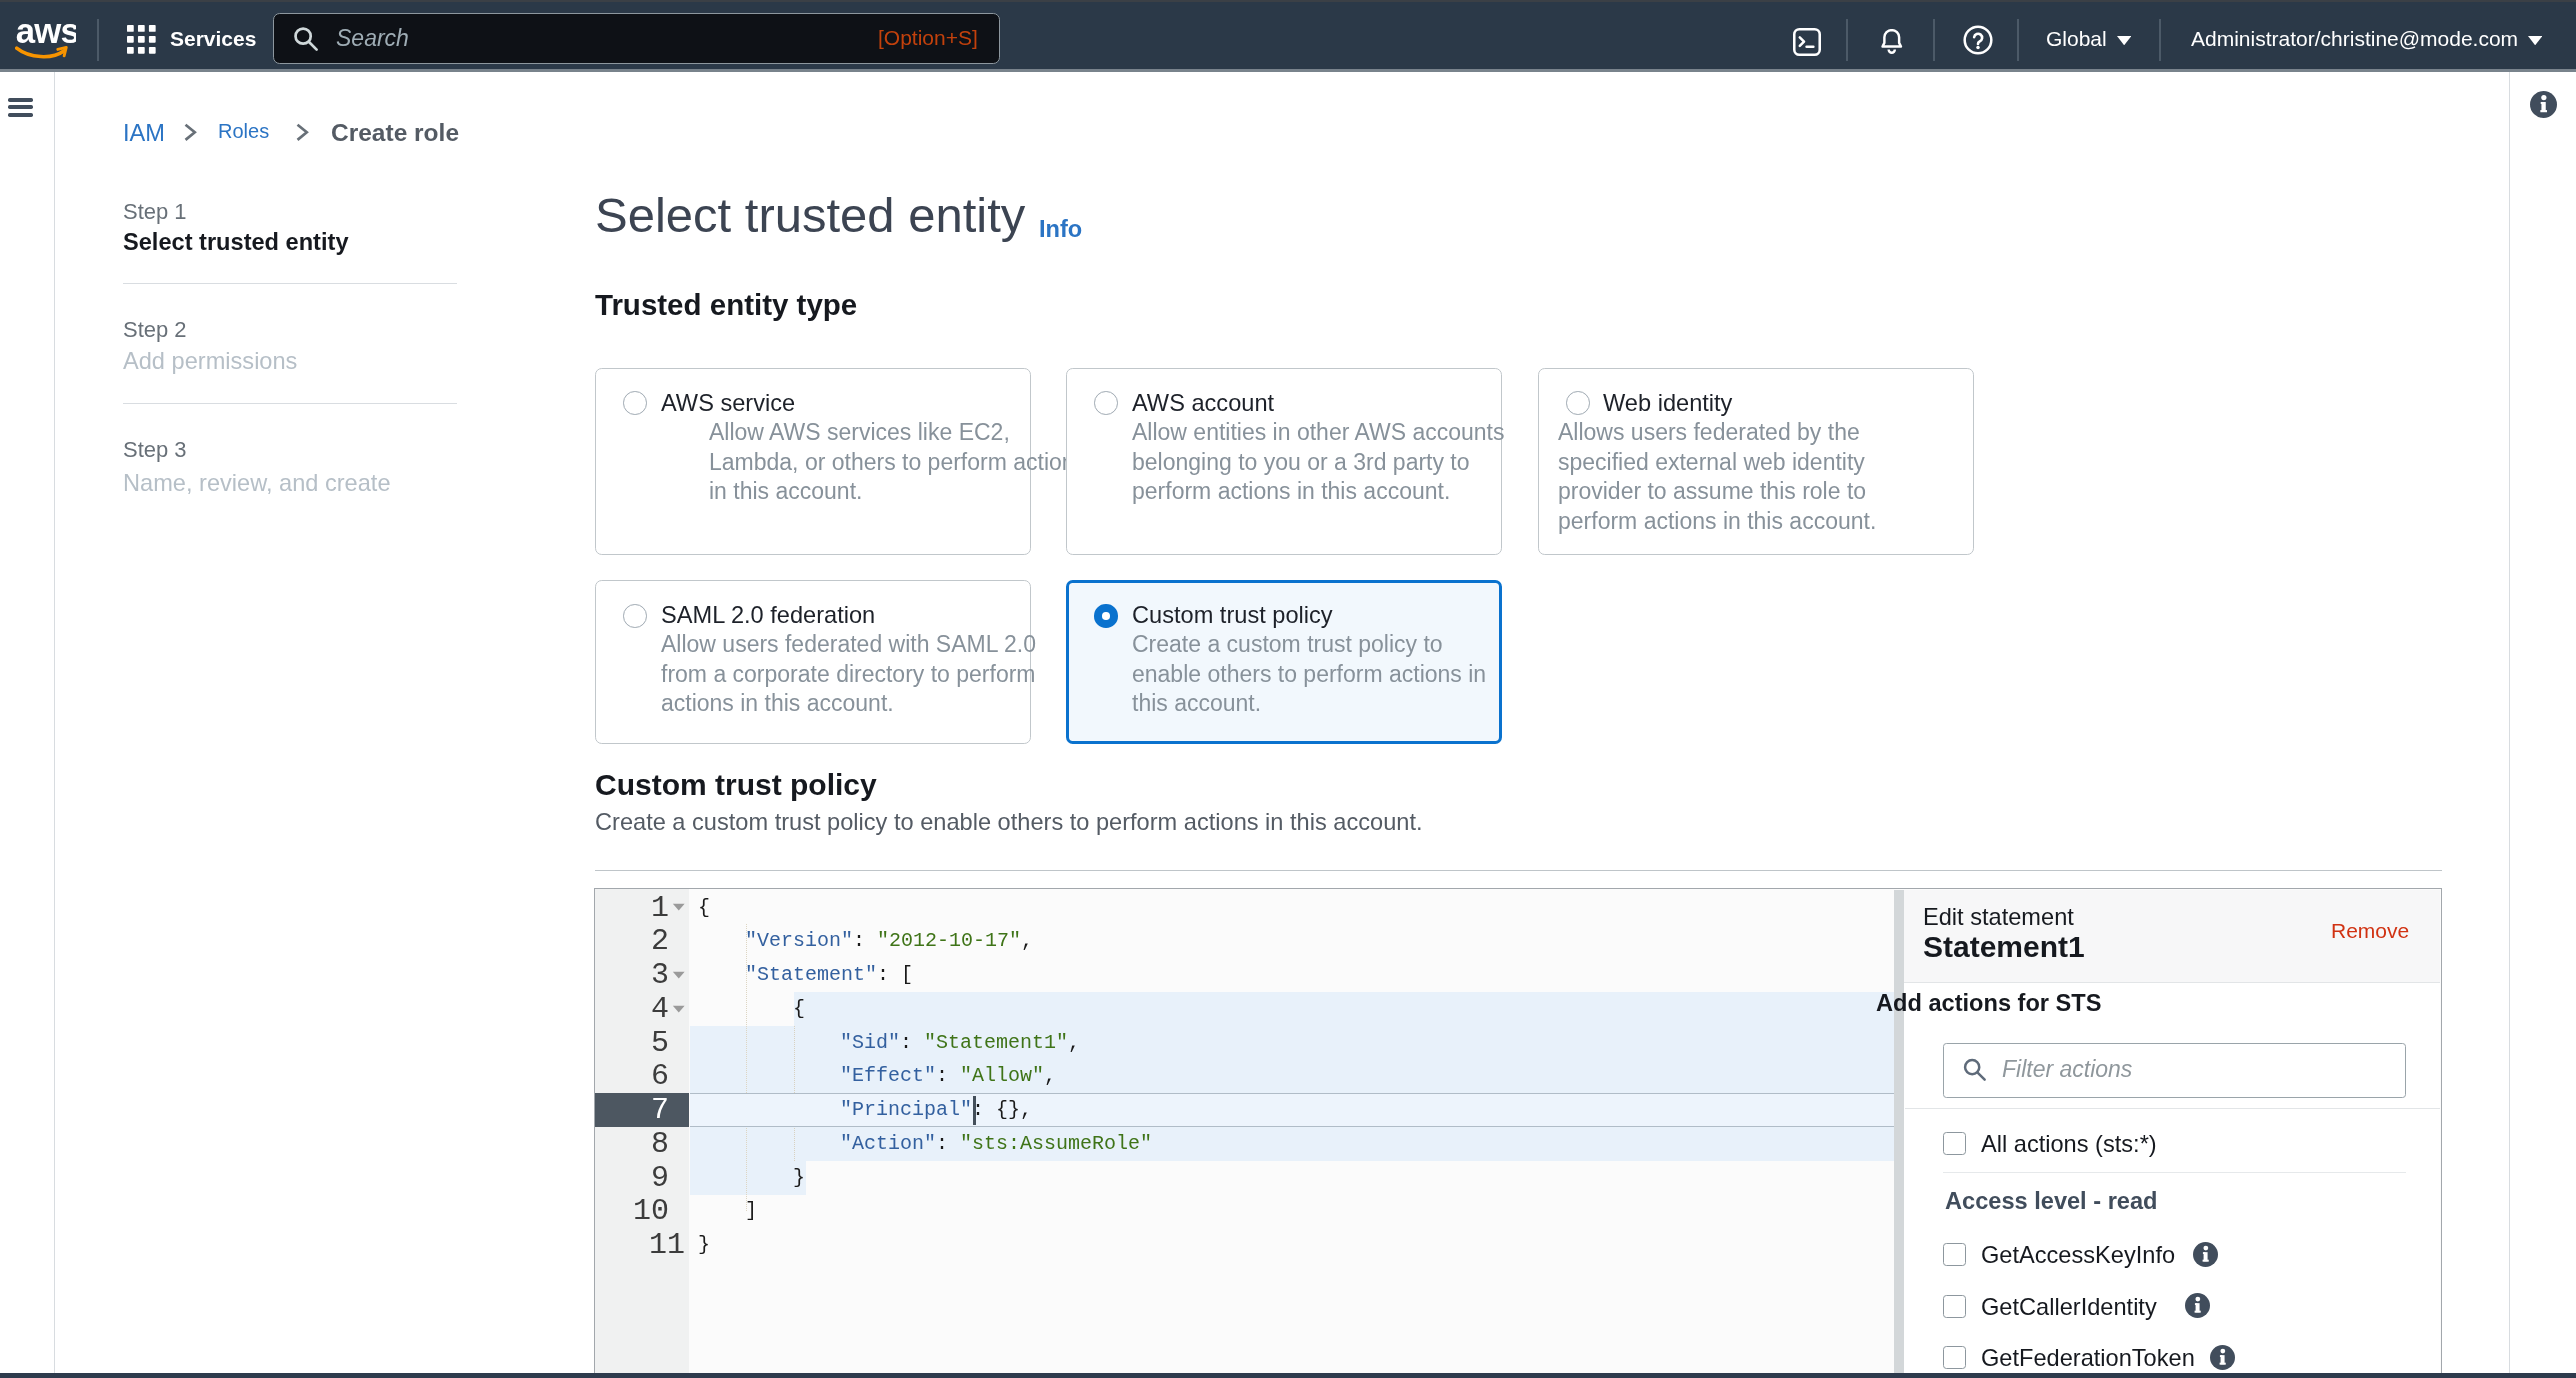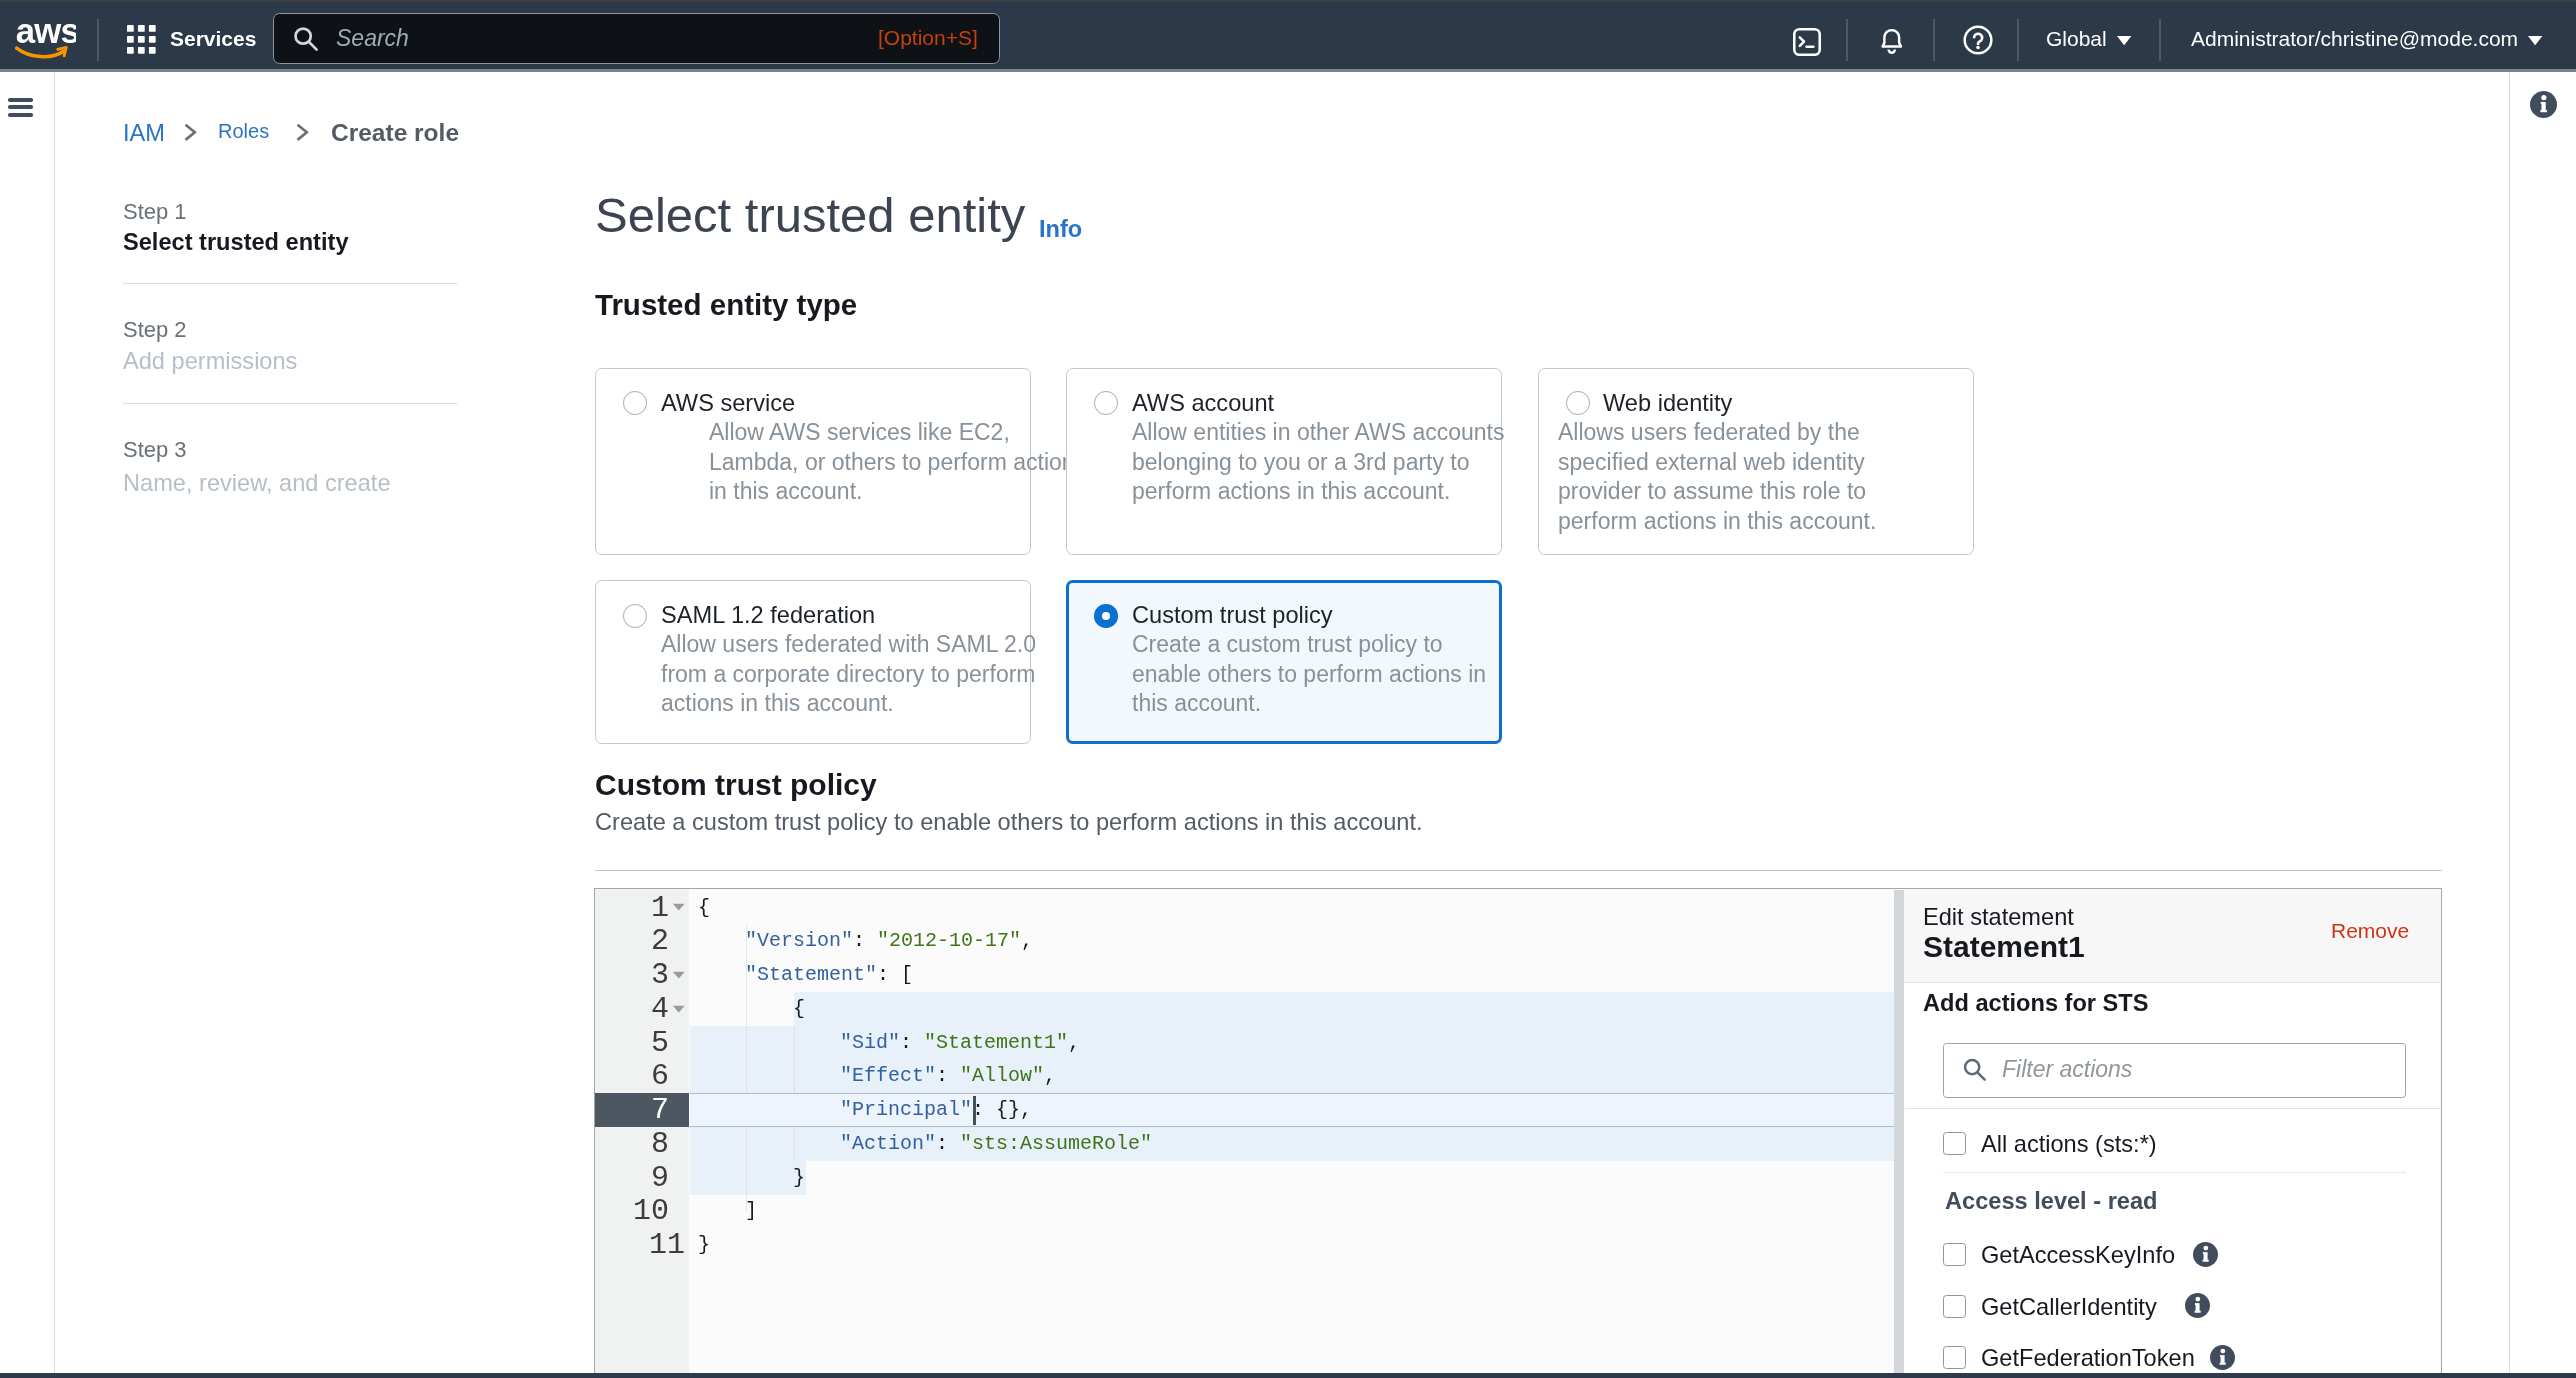--- a/index.html
+++ b/index.html
@@ -151,21 +151,21 @@
   <div class="ctitle" style="left:1132px;top:390px;">AWS account</div>
   <div class="cdesc" style="left:1132px;top:418px;">Allow entities in other AWS accounts<br>belonging to you or a 3rd party to<br>perform actions in this account.</div>
 
   <div class="card" style="left:1538px;top:368px;height:187px;"></div>
   <div class="radio" style="left:1566px;top:391px;"></div>
   <div class="ctitle" style="left:1603px;top:390px;">Web identity</div>
   <div class="cdesc" style="left:1546px;top:418px;margin-left:12px;">Allows users federated by the<br>specified external web identity<br>provider to assume this role to<br>perform actions in this account.</div>
 
   <div class="card" style="left:595px;top:580px;height:164px;"></div>
   <div class="radio" style="left:623px;top:604px;"></div>
-  <div class="ctitle" style="left:661px;top:602px;">SAML 1.2 federation</div>
+  <div class="ctitle" style="left:661px;top:602px;">SAML 2.0 federation</div>
   <div class="cdesc" style="left:661px;top:630px;">Allow users federated with SAML 2.0<br>from a corporate directory to perform<br>actions in this account.</div>
 
   <div class="card cardsel" style="left:1066px;top:580px;height:164px;"></div>
   <div class="radio radiosel" style="left:1094px;top:604px;"></div>
   <div class="ctitle" style="left:1132px;top:602px;">Custom trust policy</div>
   <div class="cdesc" style="left:1132px;top:630px;">Create a custom trust policy to<br>enable others to perform actions in<br>this account.</div>
 
   <div class="abs" style="left:595px;top:768px;font-size:30px;font-weight:bold;color:#16191f;">Custom trust policy</div>
   <div class="abs" style="left:595px;top:809px;font-size:23.6px;color:#545b64;">Create a custom trust policy to enable others to perform actions in this account.</div>
   <div class="abs" style="left:595px;top:870px;width:1847px;border-top:1.7px solid #bfc5c9;"></div>
@@ -221,21 +221,21 @@
   <div class="abs" style="left:973px;top:1096px;width:2.5px;height:29px;background:#444f5a;"></div>
 
   <div class="abs" style="left:1894px;top:890px;width:10px;height:483px;background:#d3d7d9;"></div>
 
   <div id="panel"></div>
   <div class="abs" style="left:1904px;top:890px;width:536px;height:93px;background:#f7f7f8;border-bottom:1.7px solid #e2e5e7;box-sizing:border-box;"></div>
   <div class="abs" style="left:1923px;top:904px;font-size:23.6px;color:#16191f;">Edit statement</div>
   <div class="abs" style="left:1923px;top:930px;font-size:30px;font-weight:bold;color:#16191f;">Statement1</div>
   <div class="abs" style="left:2331px;top:919px;font-size:21px;color:#d13212;">Remove</div>
 
-  <div class="abs" style="left:1923px;top:990px;font-size:23.6px;font-weight:bold;color:#16191f;">Add actions for STS</div>
+  <div class="abs" style="left:1876px;top:990px;font-size:23.6px;font-weight:bold;color:#16191f;">Add actions for STS</div>
   <div class="abs" style="left:1943px;top:1043px;width:463px;height:55px;box-sizing:border-box;border:1.7px solid #9aa4aa;border-radius:3.4px;background:#fff;"></div>
   <svg class="abs" style="left:1963px;top:1058px;" width="25" height="25" viewBox="0 0 30 30">
     <circle cx="11" cy="11" r="8.5" stroke="#5f6b7a" stroke-width="3" fill="none"></circle>
     <line x1="17.5" y1="17.5" x2="26" y2="26" stroke="#5f6b7a" stroke-width="3" stroke-linecap="round"></line>
   </svg>
   <div class="abs" style="left:2002px;top:1056px;font-size:23px;font-style:italic;color:#8f979c;">Filter actions</div>
   <div class="abs" style="left:1905px;top:1108px;width:535px;border-top:1.7px solid #e2e5e7;"></div>
 
   <div class="chk" style="left:1943px;top:1132px;"></div>
   <div class="ilab" style="left:1981px;top:1131px;">All actions (sts:*)</div>

